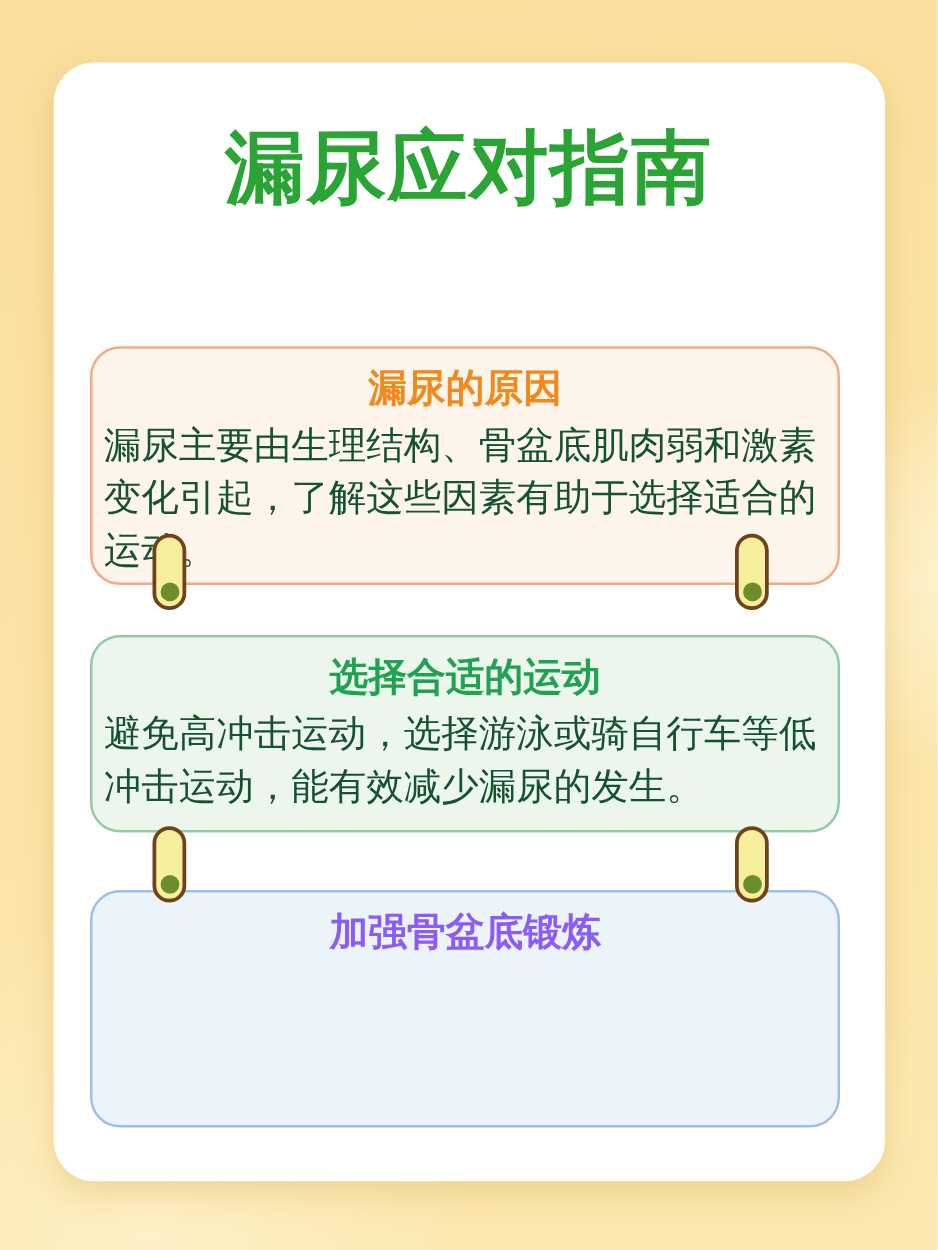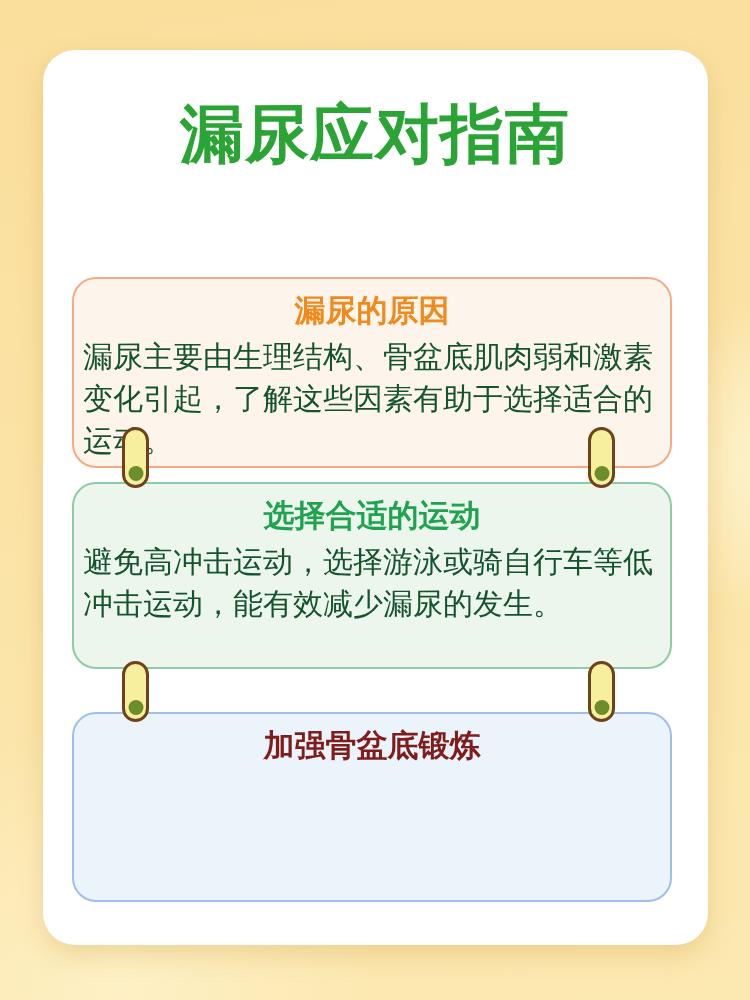--- a/index.html
+++ b/index.html
@@ -55,41 +55,41 @@
     z-index: 1;
   }
   .card--causes {
     top: 245px;
     height: 191px;
     background: #FDF5EC;
     border-color: #F5AA85;
     margin-top: 32px;
   }
   .card--exercise {
-    top: 482px;
-    height: 187px;
+    top: 508px;
+    height: 158px;
     background: #EDF6EC;
     border-color: #8FCBA3;
   }
   .card--pelvic {
     top: 712px;
     height: 190px;
     background: #ECF4FB;
     border-color: #9DBFE9;
   }
   .card-title {
     text-align: center;
     font-size: 31px;
     line-height: 40px;
     font-weight: bold;
     margin-bottom: 5px;
   }
   .card--causes  .card-title { color: #F08A1D; }
   .card--exercise .card-title { color: #1FA351; }
-  .card--pelvic  .card-title { color: #7f1d1d; }
+  .card--pelvic  .card-title { color: #8b5cf6; }
   .card-body {
     font-size: 30px;
     line-height: 42px;
     color: #14532d;
     letter-spacing: 0;
     text-align: left;
     word-break: break-all;
   }
   .pin {
     position: absolute;

